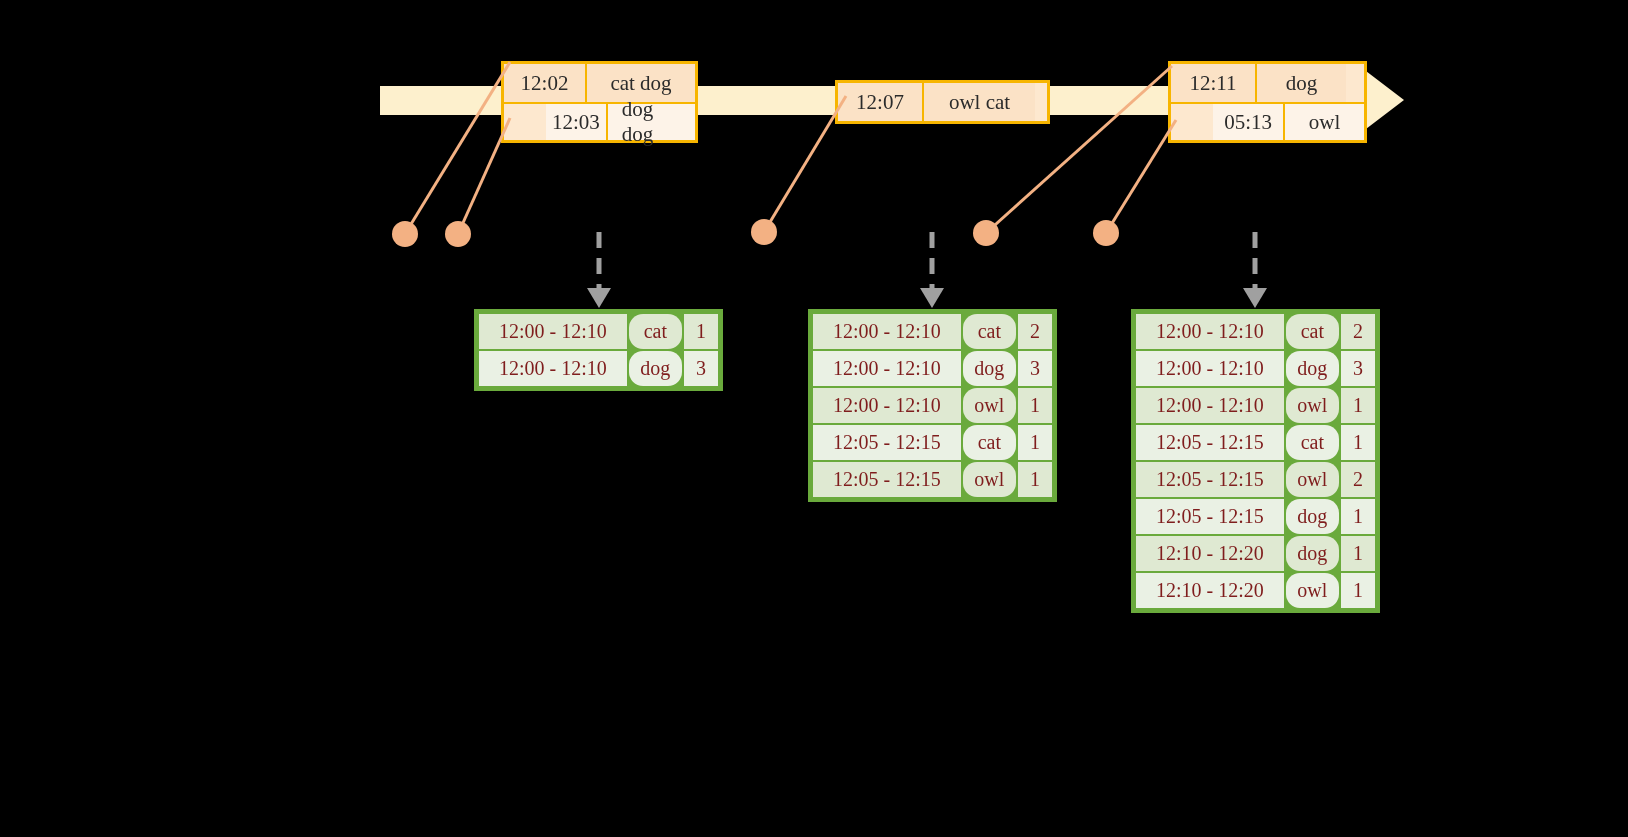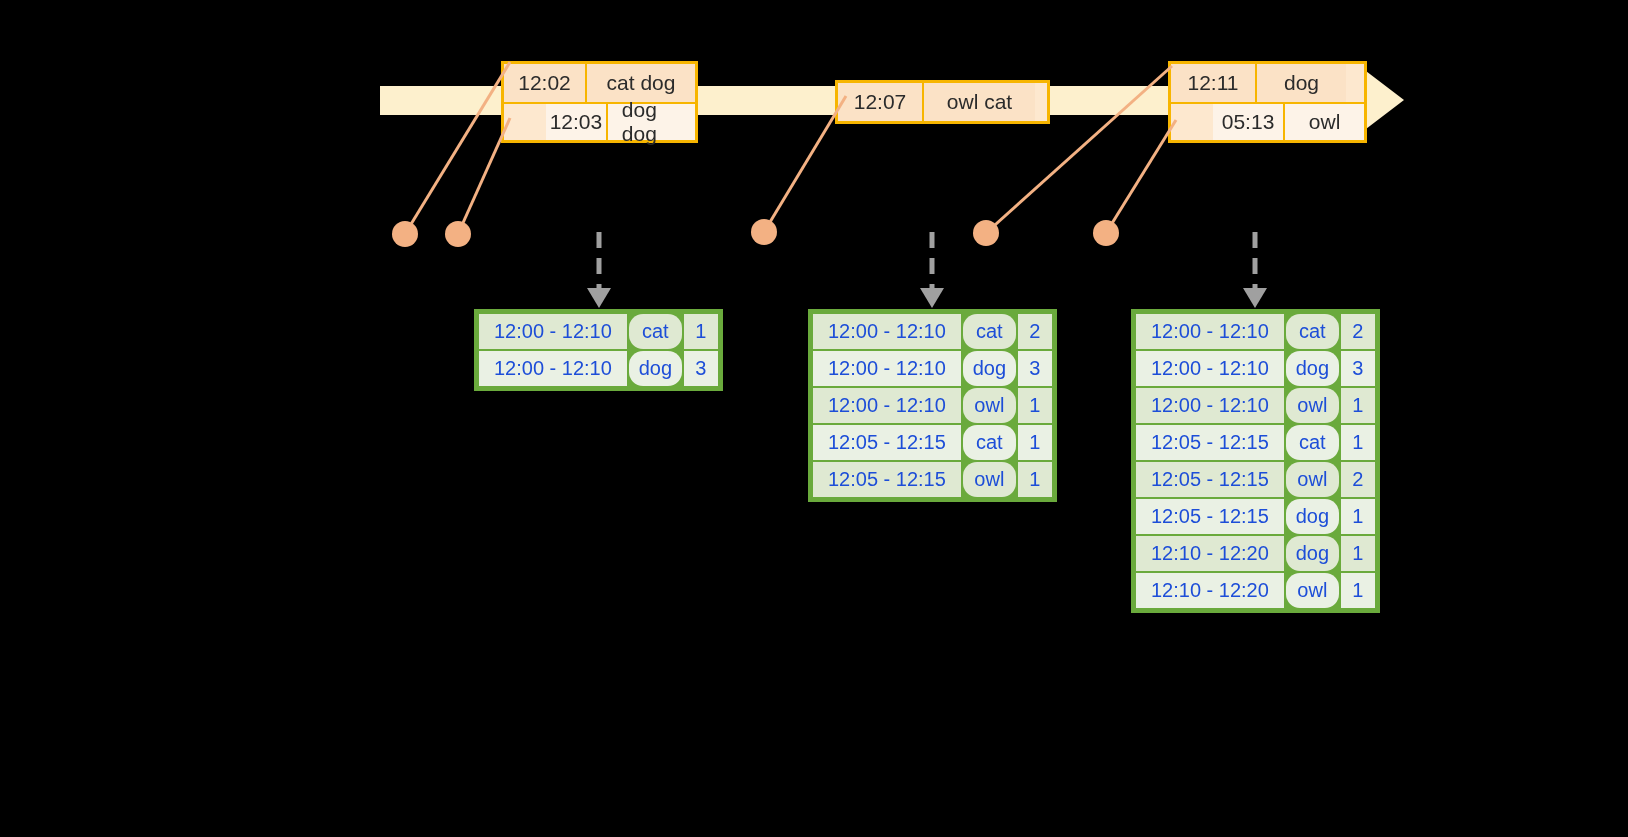--- a/index.html
+++ b/index.html
@@ -5,21 +5,21 @@
   html, body {
     margin: 0;
     padding: 0;
     background: #000000;
   }
   #stage {
     position: relative;
     width: 1628px;
     height: 837px;
     background: #000000;
-    font-family: Liberation Sans, sans-serif;
+    font-family: Liberation Serif, serif;
     overflow: hidden;
   }
 
   
   .timeline-bar {
     position: absolute;
     left: 380px;
     top: 86px;
     width: 985px;
     height: 29px;
@@ -111,21 +111,21 @@
   .rt-row {
     display: flex;
     height: 37px;
     box-sizing: border-box;
   }
   .rt-cell {
     display: flex;
     align-items: center;
     justify-content: center;
     font-size: 20px;
-    color: #1d4ed8;
+    color: #7f1d1d;
     box-sizing: border-box;
     background: #dfe9d2;
     margin: 1px;
   }
   .rt-row.light .rt-cell { background: #eaf1e4; }
   .rt-win   { width: 173px; }
   .rt-word  { width: 62px; border-radius: 14px; }
   .rt-count { width: 40px; }
 
   #table-1 { left: 474px; top: 309px; width: 249px; }

